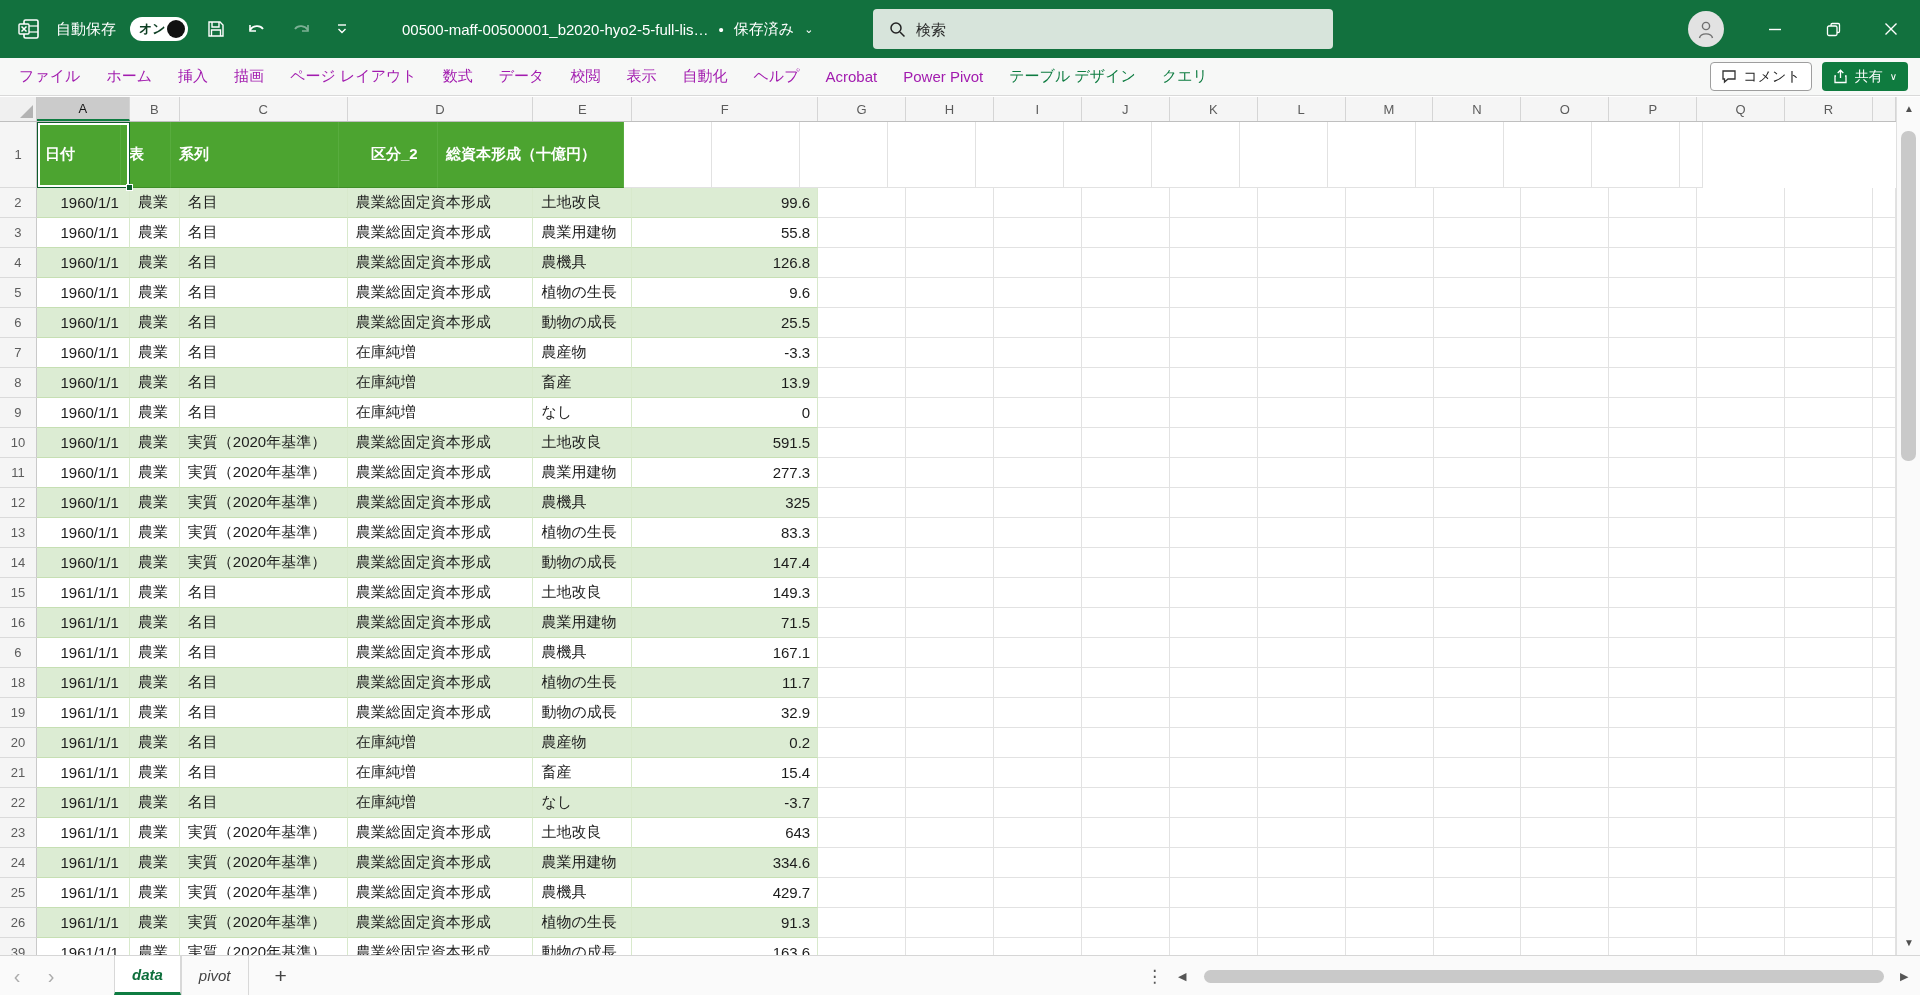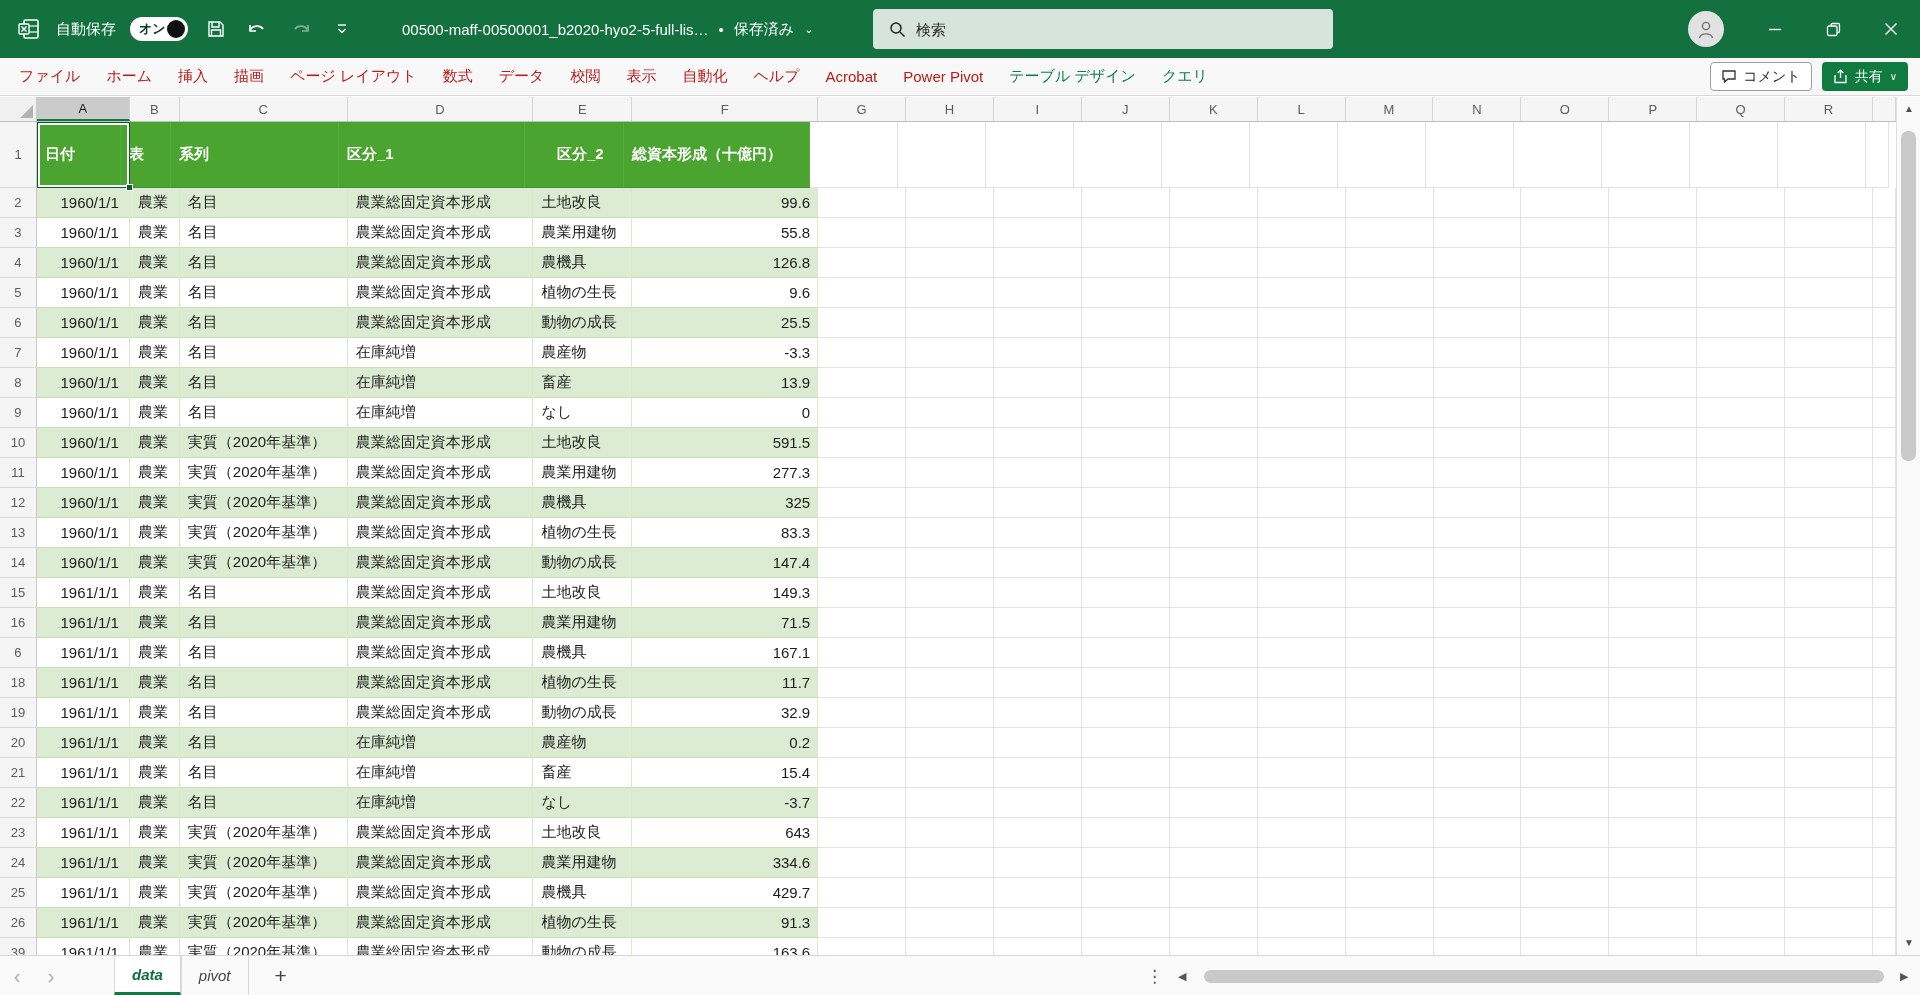--- a/index.html
+++ b/index.html
@@ -32,21 +32,21 @@
   .tb-right { position:absolute; right:0; top:0; height:58px; display:flex; align-items:center; }
   .avatar { width:36px; height:36px; border-radius:50%; background:#E2E2E2;
     display:flex; align-items:center; justify-content:center; margin-right:22px; cursor:pointer; }
   .winbtn { width:58px; height:58px; display:flex; align-items:center; justify-content:center;
     color:#fff; cursor:pointer; }
 
   
   #ribbonrow { position:absolute; left:0; top:58px; width:1920px; height:38px;
     background:#F7F8F7; border-bottom:1px solid #D9D9D9; display:flex; align-items:center; }
   #ribbon-tabs { display:flex; align-items:center; height:100%; padding-left:6px; }
-  .rtab { padding:0 13px; font-size:15px; color:#b91c1c; height:100%; display:flex;
+  .rtab { padding:0 13px; font-size:15px; color:#a21caf; height:100%; display:flex;
     align-items:center; cursor:pointer; white-space:nowrap; }
   .rtab.ctx { color:#0E7C41; }
   .ribbon-right { position:absolute; right:12px; top:4px; display:flex; gap:10px; align-items:center; }
   #comments-btn { height:29px; background:#fff; border:1px solid #9E9E9E; border-radius:4px;
     display:flex; align-items:center; gap:6px; padding:0 10px; font-size:14px; color:#222; cursor:pointer; }
   #share-btn { height:29px; background:#0F7B3F; border-radius:4px; display:flex; align-items:center;
     gap:7px; padding:0 11px; font-size:14px; color:#fff; cursor:pointer; }
   #share-btn .chev { font-size:10px; }
 
   
@@ -263,21 +263,20 @@
       <div class="colh" style="width: 23px;"></div>
     </div>
 
   <div id="grid">
     <div id="grid-rows">
         <div class="grow">
           <div class="gut" style="height: 66px;">1</div>
           <div class="cell hcell" style="width: 84px; height: 66px;">日付</div>
           <div class="cell hcell" style="width: 50px; height: 66px;">表</div>
           <div class="cell hcell" style="width: 168px; height: 66px;">系列</div>
-          <div class="cell hcell" style="width: 186px; height: 66px;">区分_1</div>
           <div class="cell hcell" style="width: 99px; height: 66px; padding-left: 32px;">区分_2</div>
           <div class="cell hcell" style="width: 186px; height: 66px;">総資本形成（十億円）</div>
           <div class="ecell" style="width: 88px; height: 66px;"></div>
           <div class="ecell" style="width: 88px; height: 66px;"></div>
           <div class="ecell" style="width: 88px; height: 66px;"></div>
           <div class="ecell" style="width: 88px; height: 66px;"></div>
           <div class="ecell" style="width: 88px; height: 66px;"></div>
           <div class="ecell" style="width: 88px; height: 66px;"></div>
           <div class="ecell" style="width: 88px; height: 66px;"></div>
           <div class="ecell" style="width: 88px; height: 66px;"></div>

